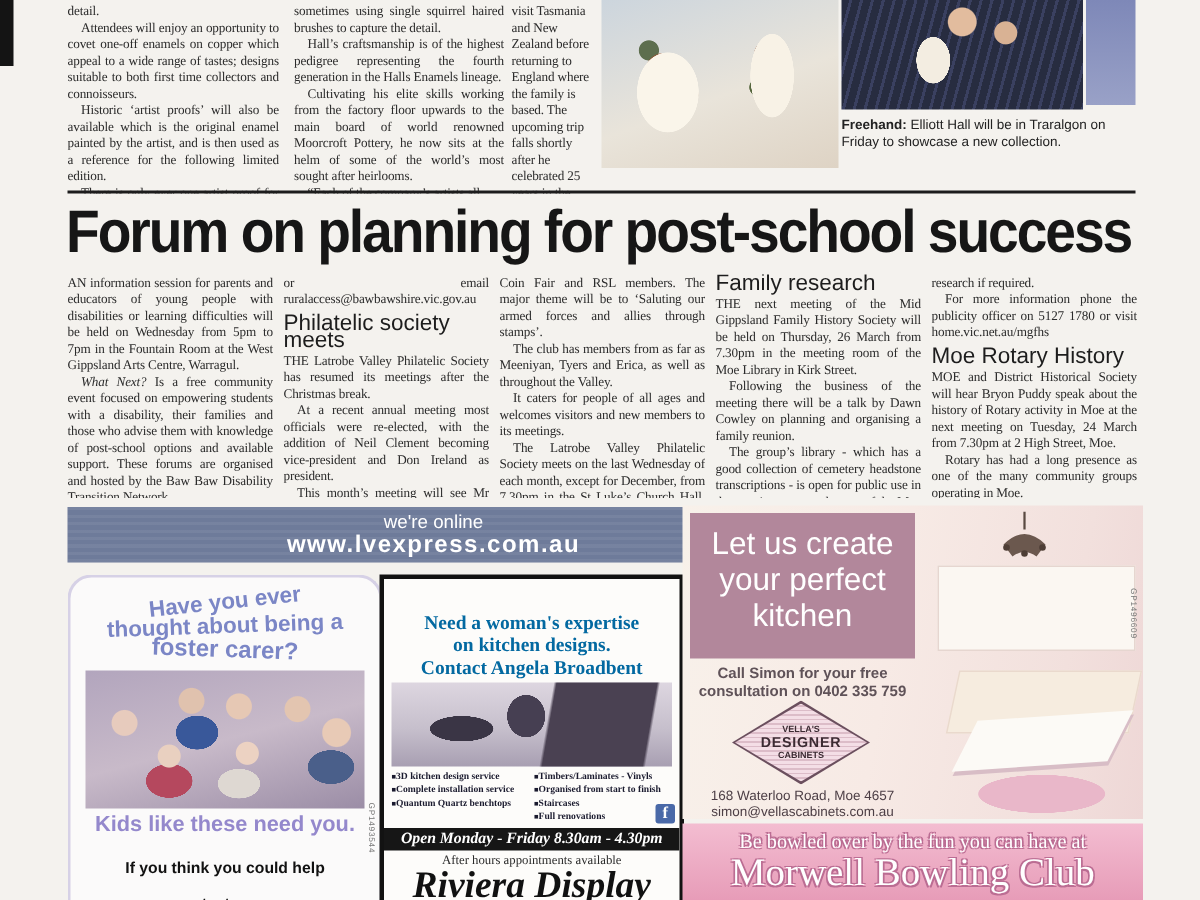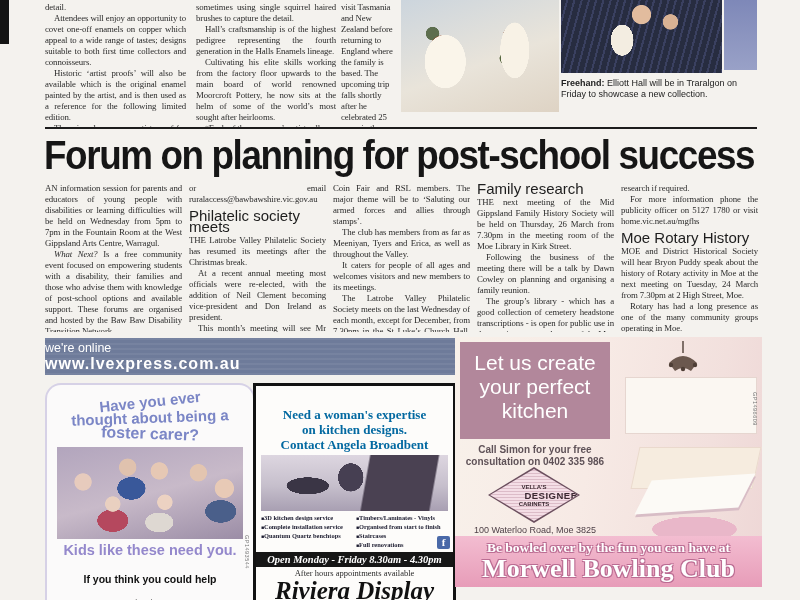--- a/index.html
+++ b/index.html
@@ -45,21 +45,21 @@
     transform:scaleX(0.92);transform-origin:left top;}
   
   .scol{top:183px;width:137px;height:149px;}
   .scol1{left:45px;} .scol2{left:189px;} .scol3{left:333px;} .scol4{left:477px;} .scol5{left:621px;}
   .sec-head{font-family:"Liberation Sans",sans-serif;font-size:15px;font-weight:400;
     color:#1d1d1d;margin:5px 0 3px;text-align:left;letter-spacing:0;}
   .ital{font-style:italic;}
   
   .banner-online{left:45px;top:338px;width:488px;height:37px;background:
      repeating-linear-gradient(0deg,rgba(255,255,255,.06) 0 2px,transparent 2px 5px),#6e7b9a;
-     color:#fff;font-family:"Liberation Sans",sans-serif;}
+     text-align:center;color:#fff;font-family:"Liberation Sans",sans-serif;}
   .banner-online .l1{font-size:12.5px;padding-top:3px;}
   .banner-online .l2{font-size:16px;font-weight:bold;letter-spacing:1px;}
   
   .ad-foster{left:45px;top:383px;width:206px;height:217px;background:#fbfafa;
     border:2px solid #d6d1e6;border-bottom:none;border-radius:16px 16px 0 0;overflow:hidden;
     font-family:"Liberation Sans",sans-serif;text-align:center;}
   .arch-line{display:block;font-weight:bold;font-size:15px;line-height:16px;color:#7b86c6;}
   .arch1{transform:rotate(-6deg);margin-top:9px;}
   .arch2{transform:rotate(-2deg);}
   .arch3{transform:rotate(2deg);font-size:16px;}
@@ -121,31 +121,31 @@
     color:#fff;text-align:center;font-size:21px;line-height:24px;padding-top:9px;box-sizing:border-box;}
   .vl-call{position:absolute;left:2px;top:107px;width:156px;text-align:center;
     color:#5f5258;font-size:10px;line-height:12px;font-weight:bold;}
   .vl-logo-outer{position:absolute;left:33px;top:130px;width:92px;height:56px;background:#6b4f5e;
     clip-path:polygon(50% 0,100% 50%,50% 100%,0 50%);}
   .vl-logo-inner{position:absolute;left:2px;top:2px;right:2px;bottom:2px;
     background:repeating-linear-gradient(0deg,#f4dee6 0 2px,#dcbcc8 2px 3px);
     clip-path:polygon(50% 0,100% 50%,50% 100%,0 50%);
     display:flex;flex-direction:column;justify-content:center;text-align:center;color:#3c2b33;}
   .vl-logo-inner .t1{font-size:6px;font-weight:bold;}
-  .vl-logo-inner .t2{font-size:9.5px;font-weight:bold;letter-spacing:.5px;text-align:right;}
+  .vl-logo-inner .t2{font-size:9.5px;font-weight:bold;letter-spacing:.5px;}
   .vl-contact{position:absolute;left:0;top:188px;width:160px;text-align:center;color:#4c3e45;}
   .vl-weblabel{font-size:6.5px;letter-spacing:.4px;}
   .vl-website{font-size:9px;}
   .vl-contact2{position:absolute;left:0;top:163px;width:160px;text-align:center;color:#4c3e45;}
   .vl-addr{font-size:9px;line-height:10.5px;}
   .vella-code{right:4px;top:55px;}
   
-  .banner-morwell{left:455px;top:536px;width:307px;height:51px;text-align:center;
+  .banner-morwell{left:455px;top:549px;width:307px;height:51px;text-align:center;
     background:linear-gradient(#f3bdd1,#e79cb8);color:#fff;font-family:"Liberation Serif",serif;
-    font-weight:bold;}
+    font-weight:normal;}
   .banner-morwell .m1{font-size:13.5px;padding-top:4px;
     text-shadow:1px 1px 0 #bb6d93,-1px -1px 0 #bb6d93,1px -1px 0 #bb6d93,-1px 1px 0 #bb6d93;}
   .banner-morwell .m2{font-size:26px;line-height:26px;
     text-shadow:1px 1px 0 #bb6d93,-1px -1px 0 #bb6d93,1px -1px 0 #bb6d93,-1px 1px 0 #bb6d93;}
 </style>
 </head>
 <body>
 
 <div class="abs corner-artifact"></div>
 
@@ -273,31 +273,31 @@
     <circle cx="20" cy="28" r="2.2" fill="#4e3e36"></circle>
     <circle cx="32" cy="24" r="2.2" fill="#4e3e36"></circle>
   </svg>
   <div class="vl-promo">
     <div>Let us create</div>
     <div>your perfect</div>
     <div>kitchen</div>
   </div>
   <div class="vl-call">
     <div>Call Simon for your free</div>
-    <div>consultation on 0402 335 986</div>
+    <div>consultation on 0402 335 759</div>
   </div>
   <div class="vl-logo-outer">
     <div class="vl-logo-inner">
       <div class="t1">VELLA'S</div>
       <div class="t2">DESIGNER</div>
       <div class="t1">CABINETS</div>
     </div>
   </div>
   <div class="vl-contact">
-    <div class="vl-addr">100 Waterloo Road, Moe 3825</div>
+    <div class="vl-addr">168 Waterloo Road, Moe 4657</div>
     <div class="vl-addr">simon@vellascabinets.com.au</div>
   </div>
   <div class="vcode vella-code">GP1496609</div>
 </div>
 
 <div class="abs banner-morwell">
   <div class="m1">Be bowled over by the fun you can have at</div>
   <div class="m2">Morwell Bowling Club</div>
 </div>
 

